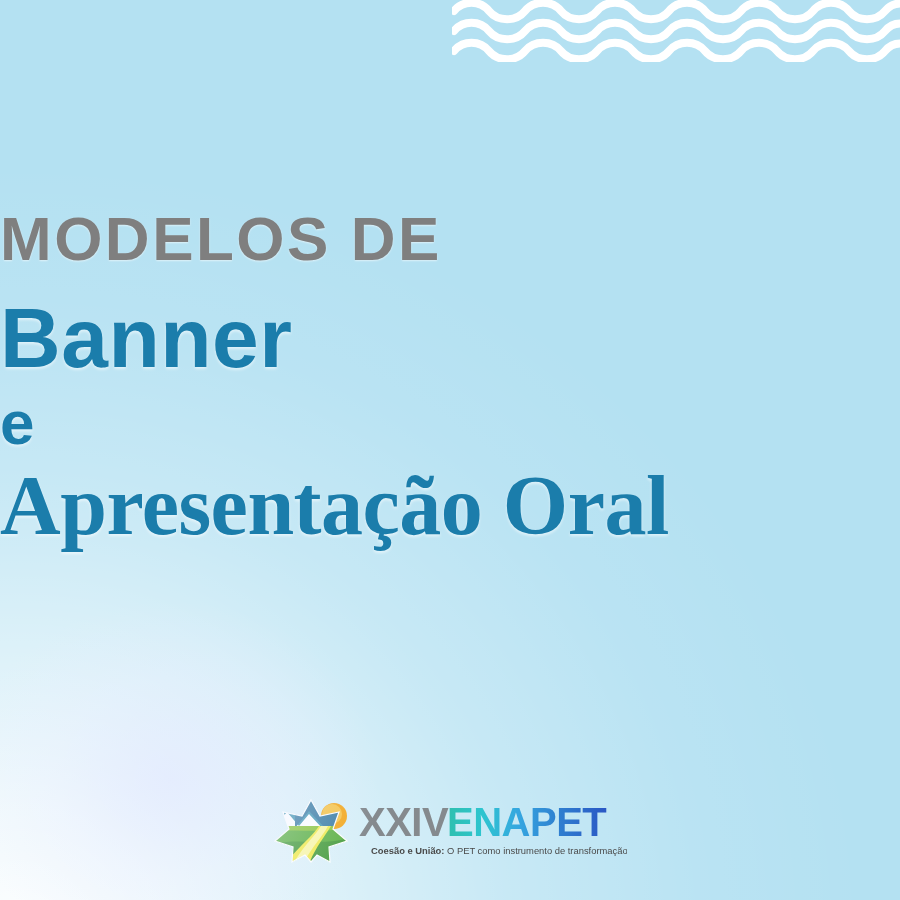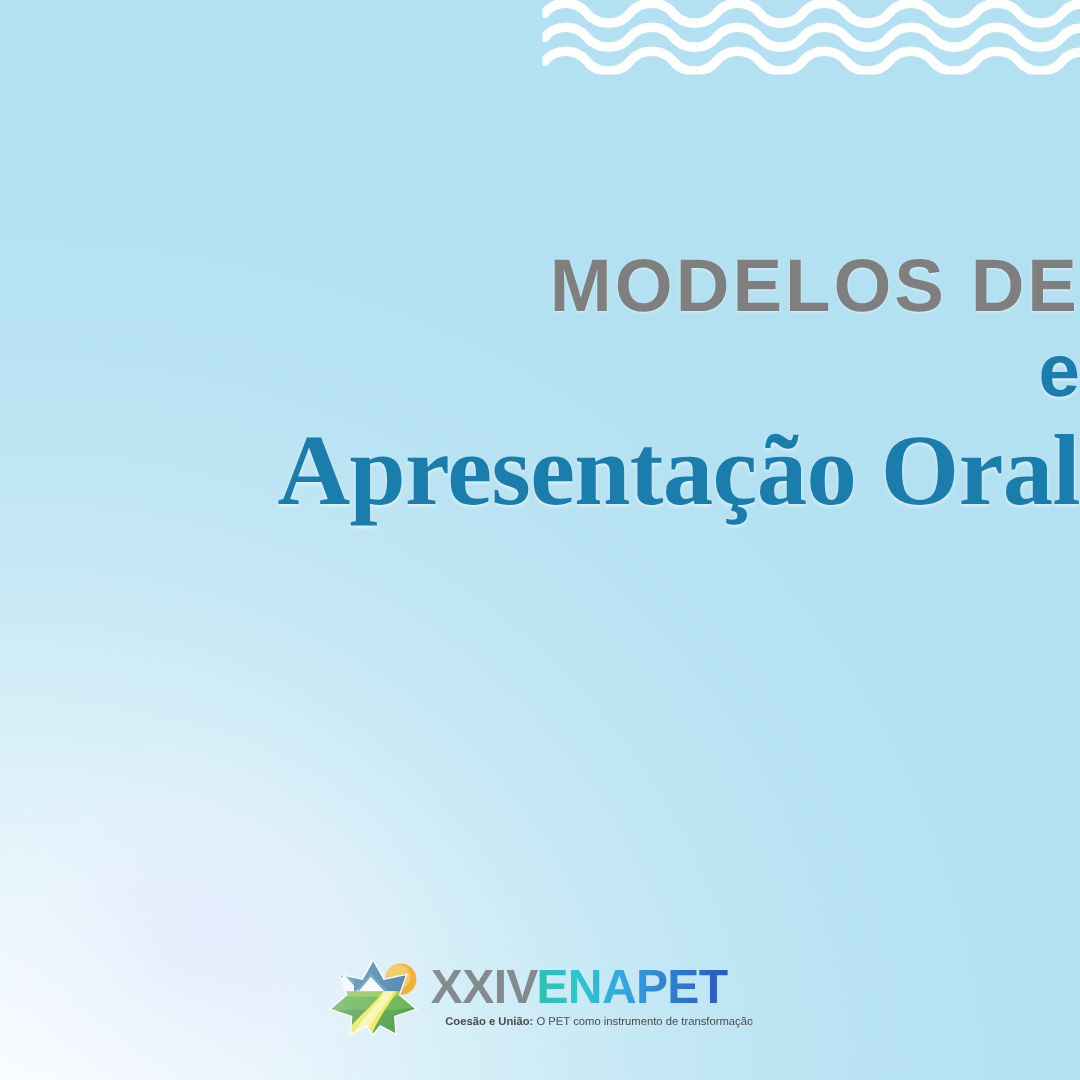--- a/index.html
+++ b/index.html
@@ -54,21 +54,21 @@
     height: 62px;
     pointer-events: none;
   }
 
   
   .text-block {
     position: absolute;
     left: 0;
     top: 206px;
     width: 900px;
-    text-align: right;
+    text-align: left;
   }
 
   .kicker {
     font-size: 62px;
     font-weight: 700;
     letter-spacing: 2.5px;
     color: #7f7f7f;
     line-height: 1.05;
     margin: 0;
     text-shadow: 0 1px 2px rgba(255,255,255,0.55);
@@ -130,20 +130,21 @@
       <g fill="none" stroke="#ffffff" stroke-width="8" stroke-linecap="round">
         <path d="M2 11 C 11 0, 28 0, 37 11 S 64 22, 73 11 S 100 0, 109 11 S 136 22, 145 11 S 172 0, 181 11 S 208 22, 217 11 S 244 0, 253 11 S 280 22, 289 11 S 316 0, 325 11 S 352 22, 361 11 S 388 0, 397 11 S 424 22, 433 11 S 455 3, 460 8"></path>
         <path d="M2 31 C 11 20, 28 20, 37 31 S 64 42, 73 31 S 100 20, 109 31 S 136 42, 145 31 S 172 20, 181 31 S 208 42, 217 31 S 244 20, 253 31 S 280 42, 289 31 S 316 20, 325 31 S 352 42, 361 31 S 388 20, 397 31 S 424 42, 433 31 S 455 23, 460 28"></path>
         <path d="M2 51 C 11 40, 28 40, 37 51 S 64 62, 73 51 S 100 40, 109 51 S 136 62, 145 51 S 172 40, 181 51 S 208 62, 217 51 S 244 40, 253 51 S 280 62, 289 51 S 316 40, 325 51 S 352 62, 361 51 S 388 40, 397 51 S 424 62, 433 51 S 455 43, 460 48"></path>
       </g>
     </svg>
   </div>
 
   <div class="text-block">
     <div class="kicker">MODELOS DE</div>
+    <div class="headline headline-1">Banner</div>
     <div class="headline headline-2">e</div>
     <div class="headline headline-3">Apresentação Oral</div>
   </div>
 
   <div class="logo-lockup">
     <div class="logo-inner">
 
       <svg class="logo-mark" width="76" height="66" viewBox="0 0 76 66" xmlns="http://www.w3.org/2000/svg">
         <defs>
           <clipPath id="starClip">

